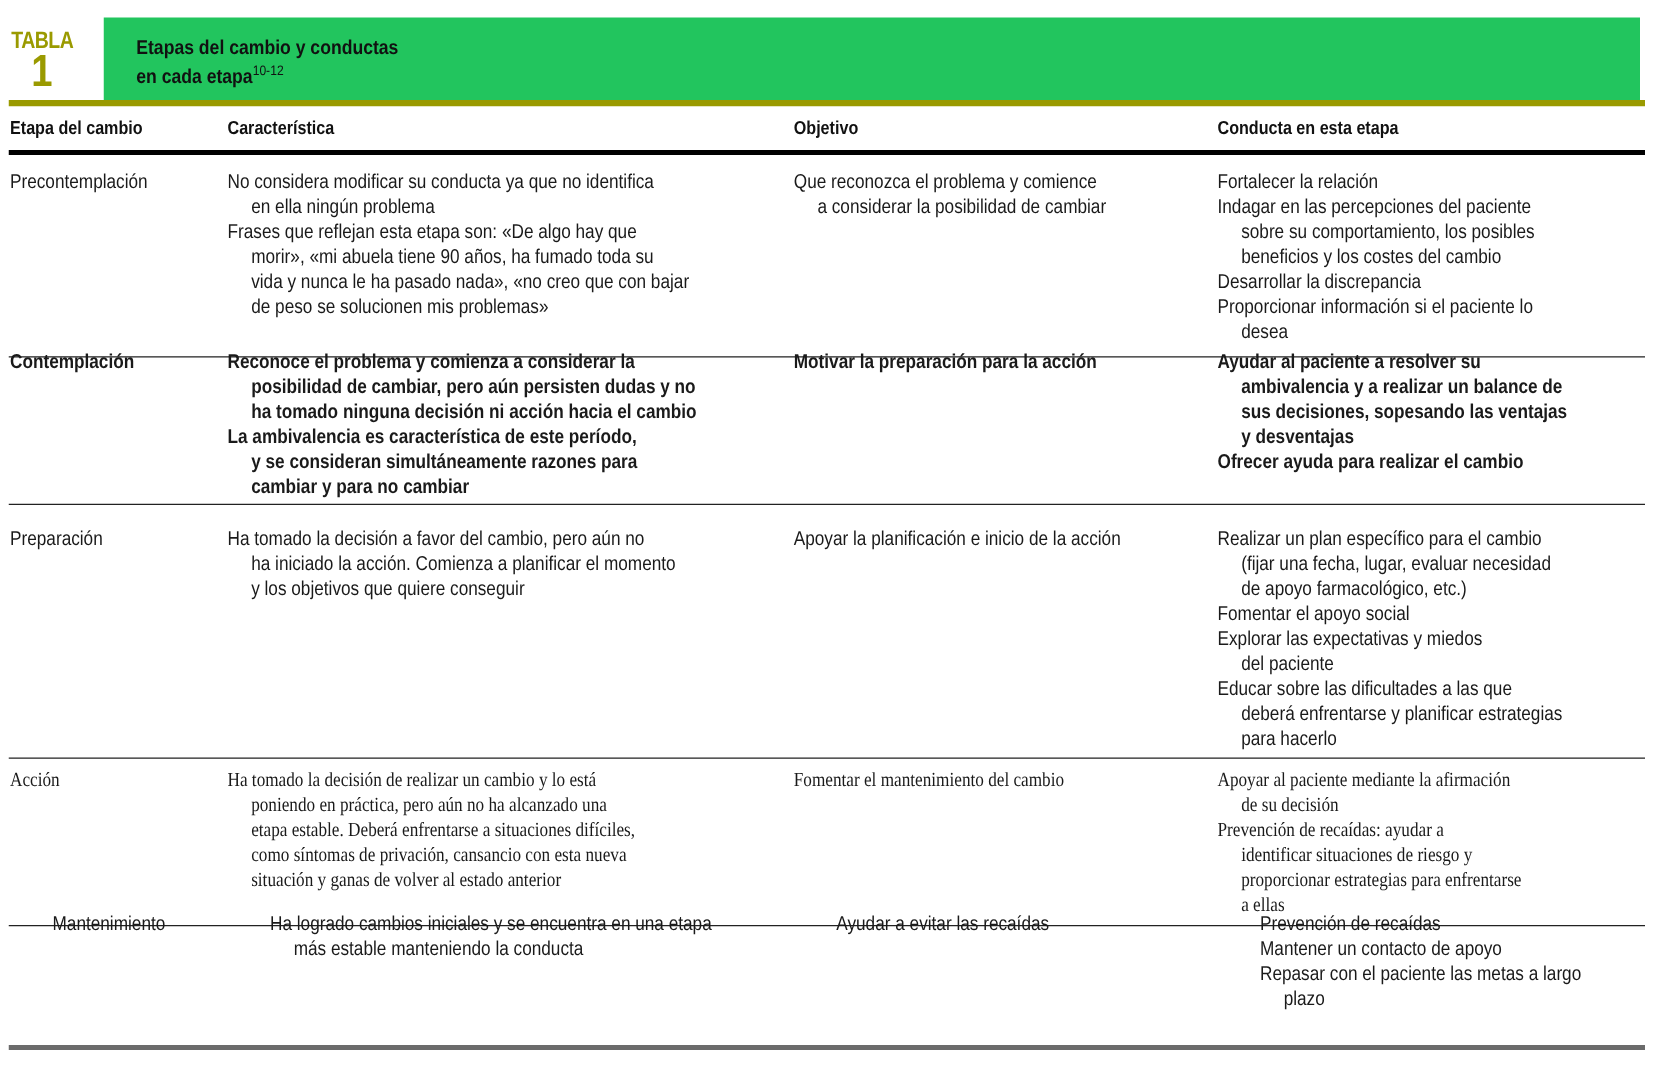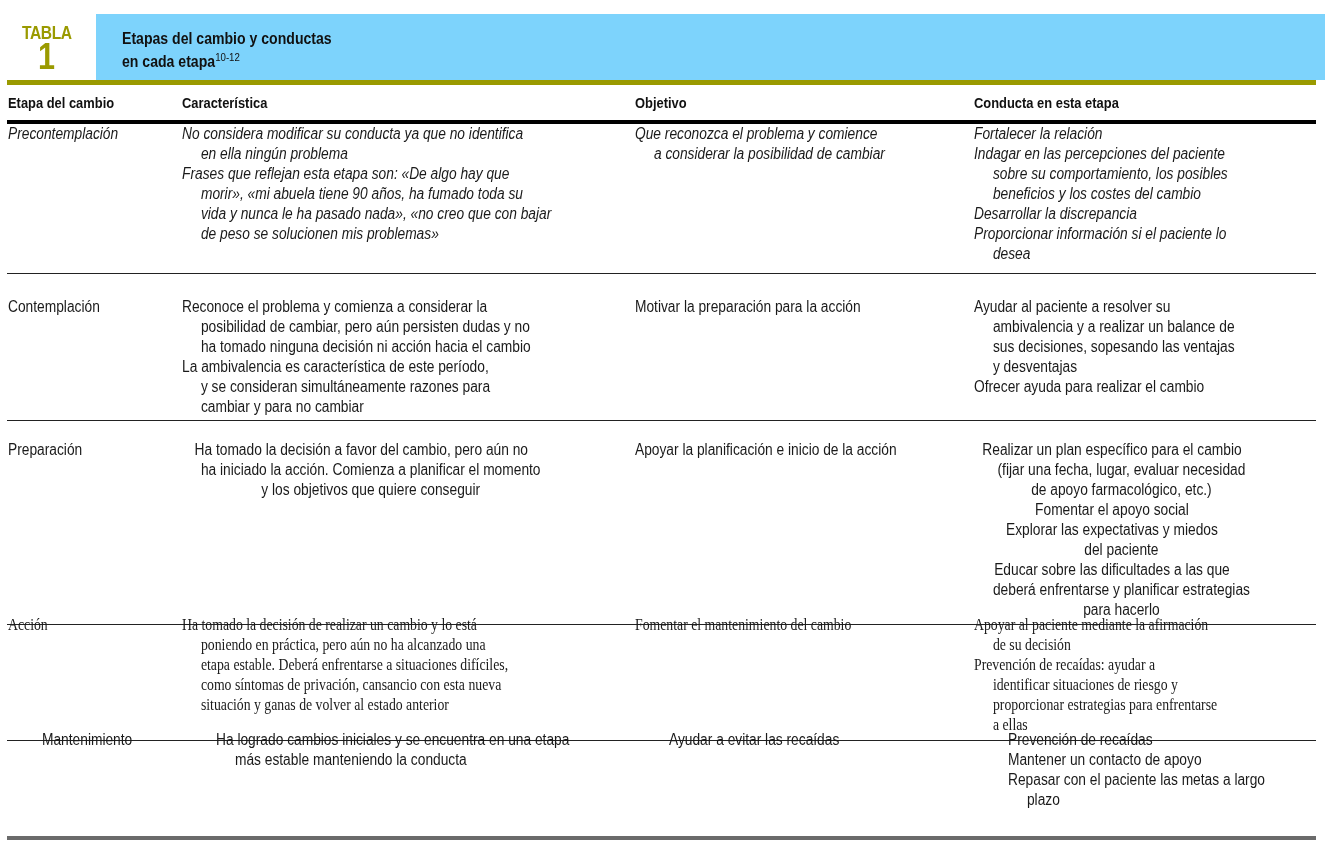--- a/index.html
+++ b/index.html
@@ -1,22 +1,22 @@
 <!DOCTYPE html>
 <html><head>
 <meta charset="utf-8">
 <style>
   html, body { margin: 0; padding: 0; background: #ffffff; }
   body { width: 1326px; height: 861px; position: relative; overflow: hidden;
          font-family: "Liberation Sans", sans-serif; color: #1a1a1a; }
-  .title-band { position: absolute; left: 16px; top: 14px; width: 1309px; height: 66px; }
+  .title-band { position: absolute; left: 3px; top: 14px; width: 1309px; height: 66px; }
   .tabla-label { position: absolute; left: 0; top: 0; width: 80px; height: 66px; text-align: center; color: #9a9a00; }
   .tabla-word { position: absolute; left: 6px; top: 8px; font-size: 19px; font-weight: bold; letter-spacing: -0.5px; transform: scaleX(0.82); transform-origin: left; }
   .tabla-num { position: absolute; left: 22px; top: 22px; font-size: 36px; font-weight: bold; transform: scaleX(0.85); transform-origin: left; }
-  .title-box { position: absolute; left: 80px; top: 0; right: 0; height: 66px; background: #7dd3fc; }
+  .title-box { position: absolute; left: 80px; top: 0; right: 0; height: 66px; background: #22c55e; }
   .title-text { position: absolute; left: 26px; top: 16px; font-size: 16px; font-weight: bold; line-height: 18px; color: #111; transform: scaleX(0.88); transform-origin: left; white-space: nowrap; }
   .title-text sup { font-size: 11px; font-weight: normal; vertical-align: 6px; }
   .olive-rule { position: absolute; left: 7px; top: 80px; width: 1309px; height: 5px; background: #9a9a00; }
   .header-row { position: absolute; left: 7px; top: 85px; width: 1309px; height: 45px; }
   .hcell { position: absolute; top: 9px; font-size: 15px; font-weight: bold; white-space: nowrap; transform: scaleX(0.86); transform-origin: left; color: #111; }
   .black-rule { position: absolute; left: 7px; top: 120px; width: 1309px; height: 4px; background: #000; }
   .row { position: absolute; left: 7px; width: 1309px; border-bottom: 1px solid #222; }
   .cell { position: absolute; top: 8px; font-size: 16px; line-height: 20px; white-space: nowrap; transform: scaleX(0.86); transform-origin: left; color: #1a1a1a; }
   .para { padding-left: 22px; text-indent: -22px; }
   .c0 { left: 1px; }
@@ -44,51 +44,51 @@
 
 <div class="header-row">
   <span class="hcell c0">Etapa del cambio</span>
   <span class="hcell c1">Característica</span>
   <span class="hcell c2">Objetivo</span>
   <span class="hcell c3">Conducta en esta etapa</span>
 </div>
 <div class="black-rule"></div>
 
 <div id="rows">
-    <div class="row" style="top: 116px; height: 157px; font-style: italic;">
+    <div class="row" style="top: 128px; height: 157px;">
       <div class="cell c0">Precontemplación</div>
       <div class="cell c1">
         <div class="para"><span>No considera modificar su conducta ya que no identifica</span><br><span>en ella ningún problema</span></div>
         <div class="para"><span>Frases que reflejan esta etapa son: «De algo hay que</span><br><span>morir», «mi abuela tiene 90 años, ha fumado toda su</span><br><span>vida y nunca le ha pasado nada», «no creo que con bajar</span><br><span>de peso se solucionen mis problemas»</span></div>
       </div>
       <div class="cell c2">
         <div class="para"><span>Que reconozca el problema y comience</span><br><span>a considerar la posibilidad de cambiar</span></div>
       </div>
       <div class="cell c3">
         <div class="para"><span>Fortalecer la relación</span></div>
         <div class="para"><span>Indagar en las percepciones del paciente</span><br><span>sobre su comportamiento, los posibles</span><br><span>beneficios y los costes del cambio</span></div>
         <div class="para"><span>Desarrollar la discrepancia</span></div>
         <div class="para"><span>Proporcionar información si el paciente lo</span><br><span>desea</span></div>
       </div>
     </div>
-    <div class="row" style="top: 289px; height: 131px;">
+    <div class="row" style="top: 272px; height: 131px; font-weight: bold;">
       <div class="cell c0">Contemplación</div>
       <div class="cell c1">
         <div class="para"><span>Reconoce el problema y comienza a considerar la</span><br><span>posibilidad de cambiar, pero aún persisten dudas y no</span><br><span>ha tomado ninguna decisión ni acción hacia el cambio</span></div>
         <div class="para"><span>La ambivalencia es característica de este período,</span><br><span>y se consideran simultáneamente razones para</span><br><span>cambiar y para no cambiar</span></div>
       </div>
       <div class="cell c2">
         <div class="para"><span>Motivar la preparación para la acción</span></div>
       </div>
       <div class="cell c3">
         <div class="para"><span>Ayudar al paciente a resolver su</span><br><span>ambivalencia y a realizar un balance de</span><br><span>sus decisiones, sopesando las ventajas</span><br><span>y desventajas</span></div>
         <div class="para"><span>Ofrecer ayuda para realizar el cambio</span></div>
       </div>
     </div>
-    <div class="row" style="top: 432px; height: 192px; text-align: center;">
+    <div class="row" style="top: 414px; height: 192px;">
       <div class="cell c0">Preparación</div>
       <div class="cell c1">
         <div class="para"><span>Ha tomado la decisión a favor del cambio, pero aún no</span><br><span>ha iniciado la acción. Comienza a planificar el momento</span><br><span>y los objetivos que quiere conseguir</span></div>
       </div>
       <div class="cell c2">
         <div class="para"><span>Apoyar la planificación e inicio de la acción</span></div>
       </div>
       <div class="cell c3">
         <div class="para"><span>Realizar un plan específico para el cambio</span><br><span>(fijar una fecha, lugar, evaluar necesidad</span><br><span>de apoyo farmacológico, etc.)</span></div>
         <div class="para"><span>Fomentar el apoyo social</span></div>

